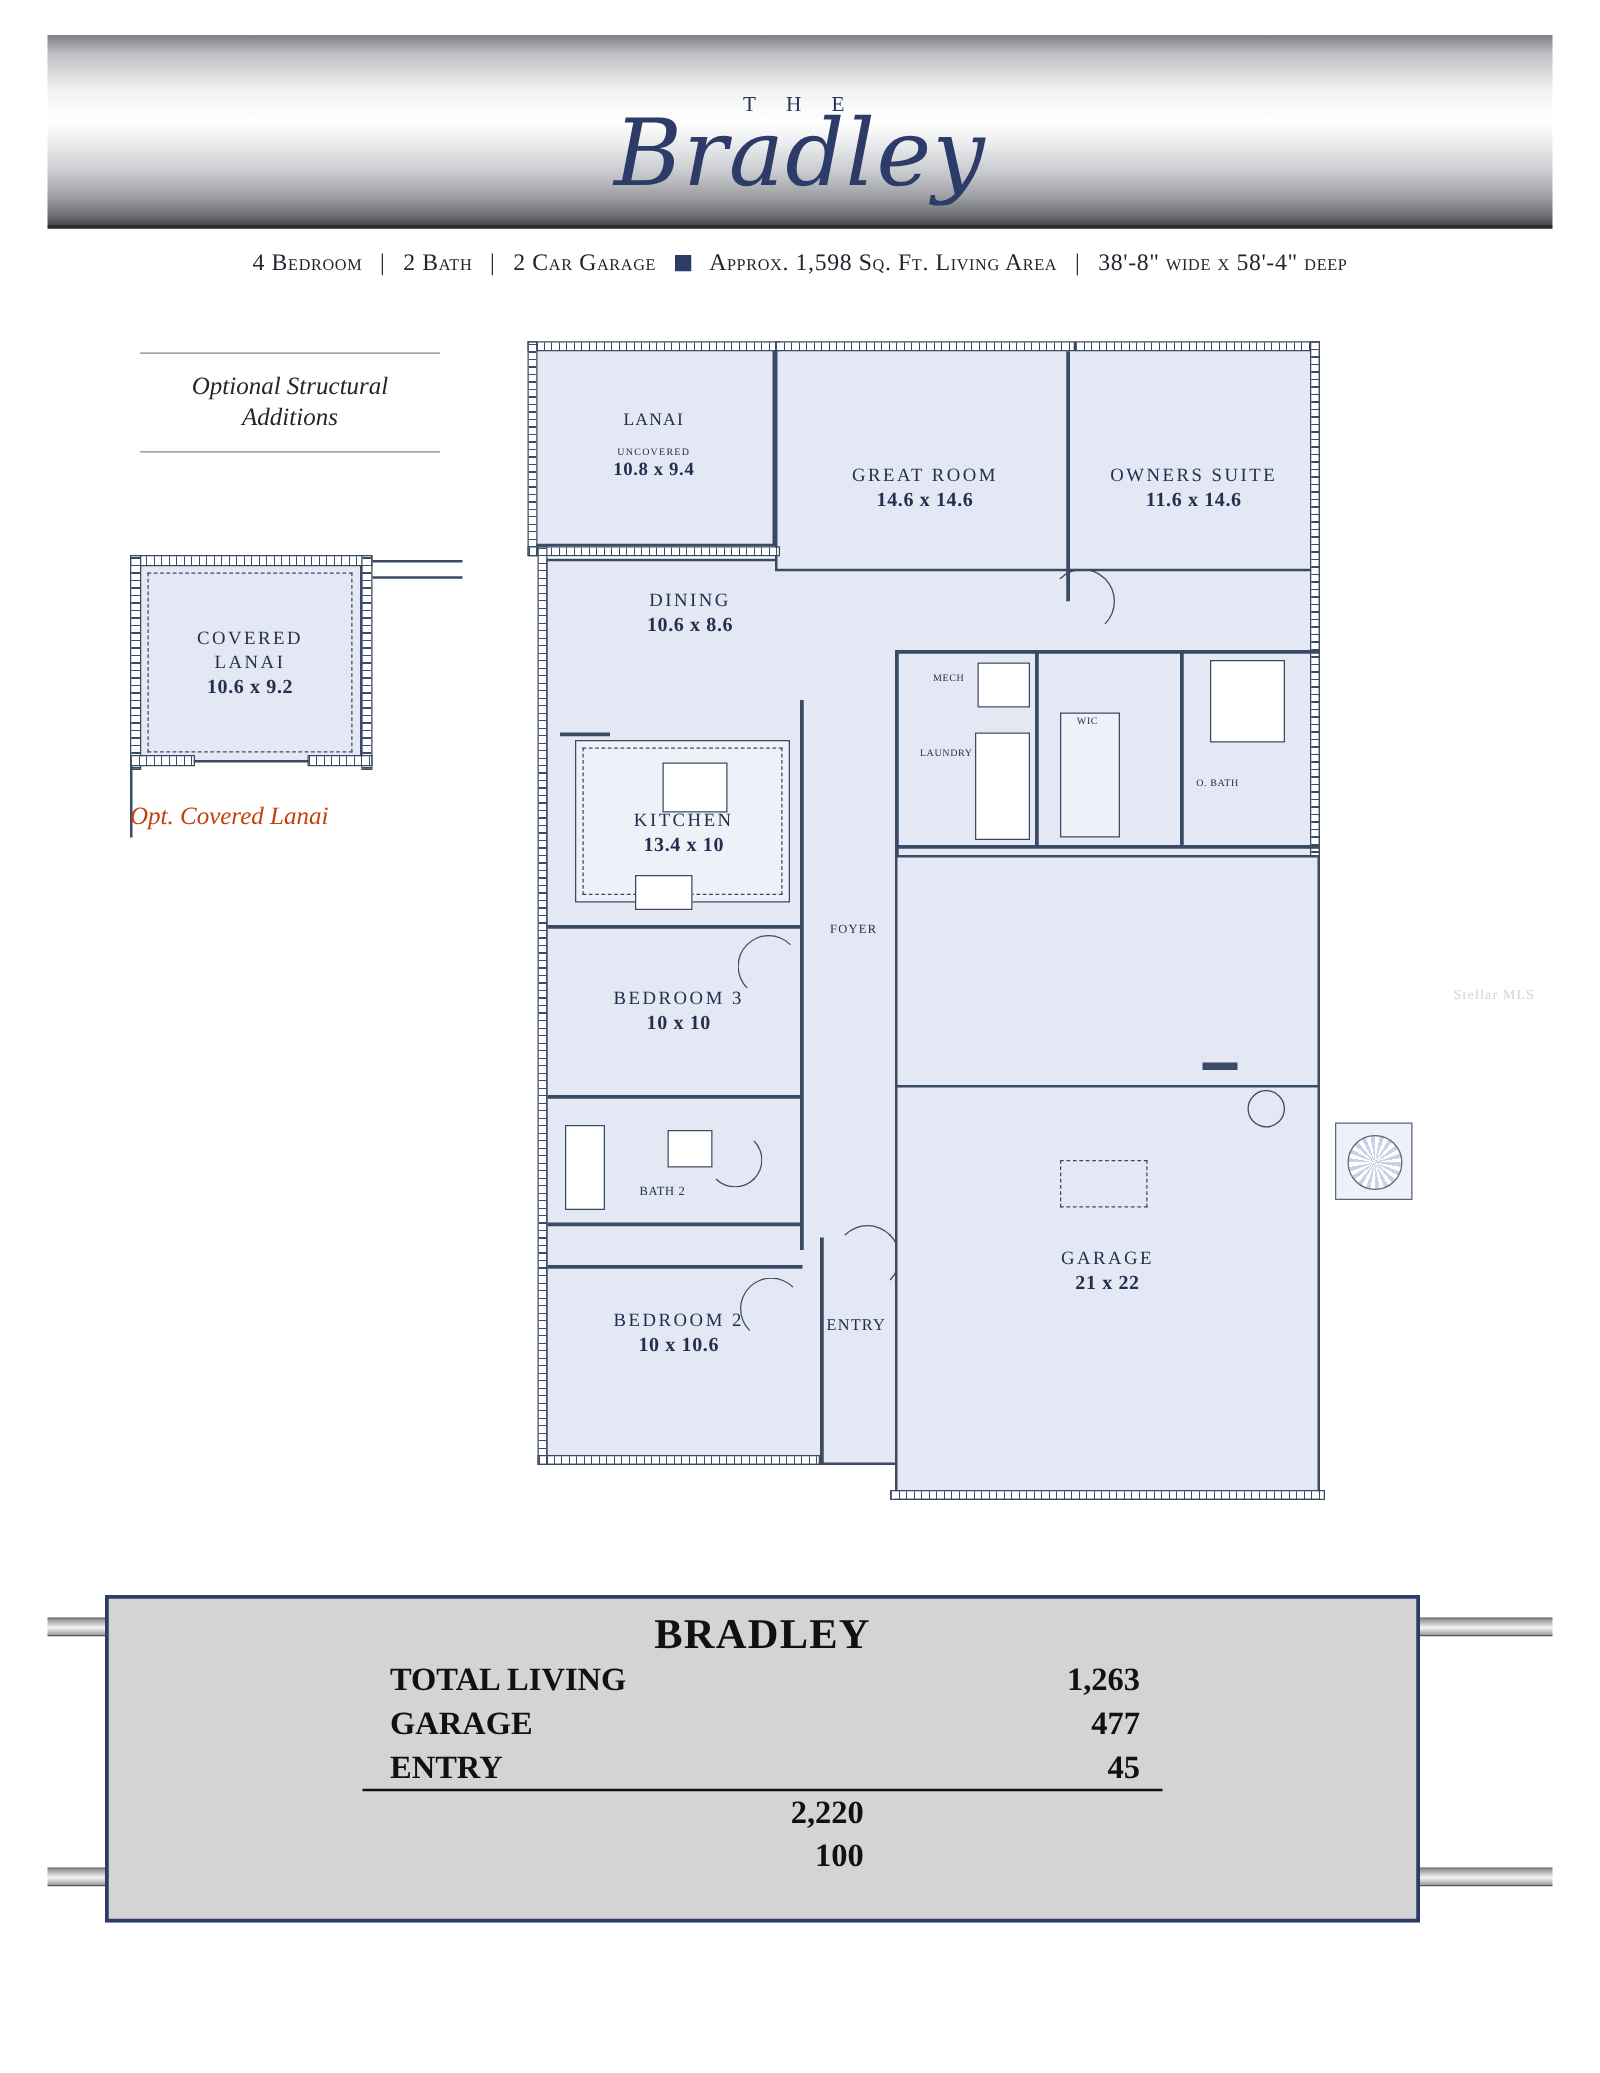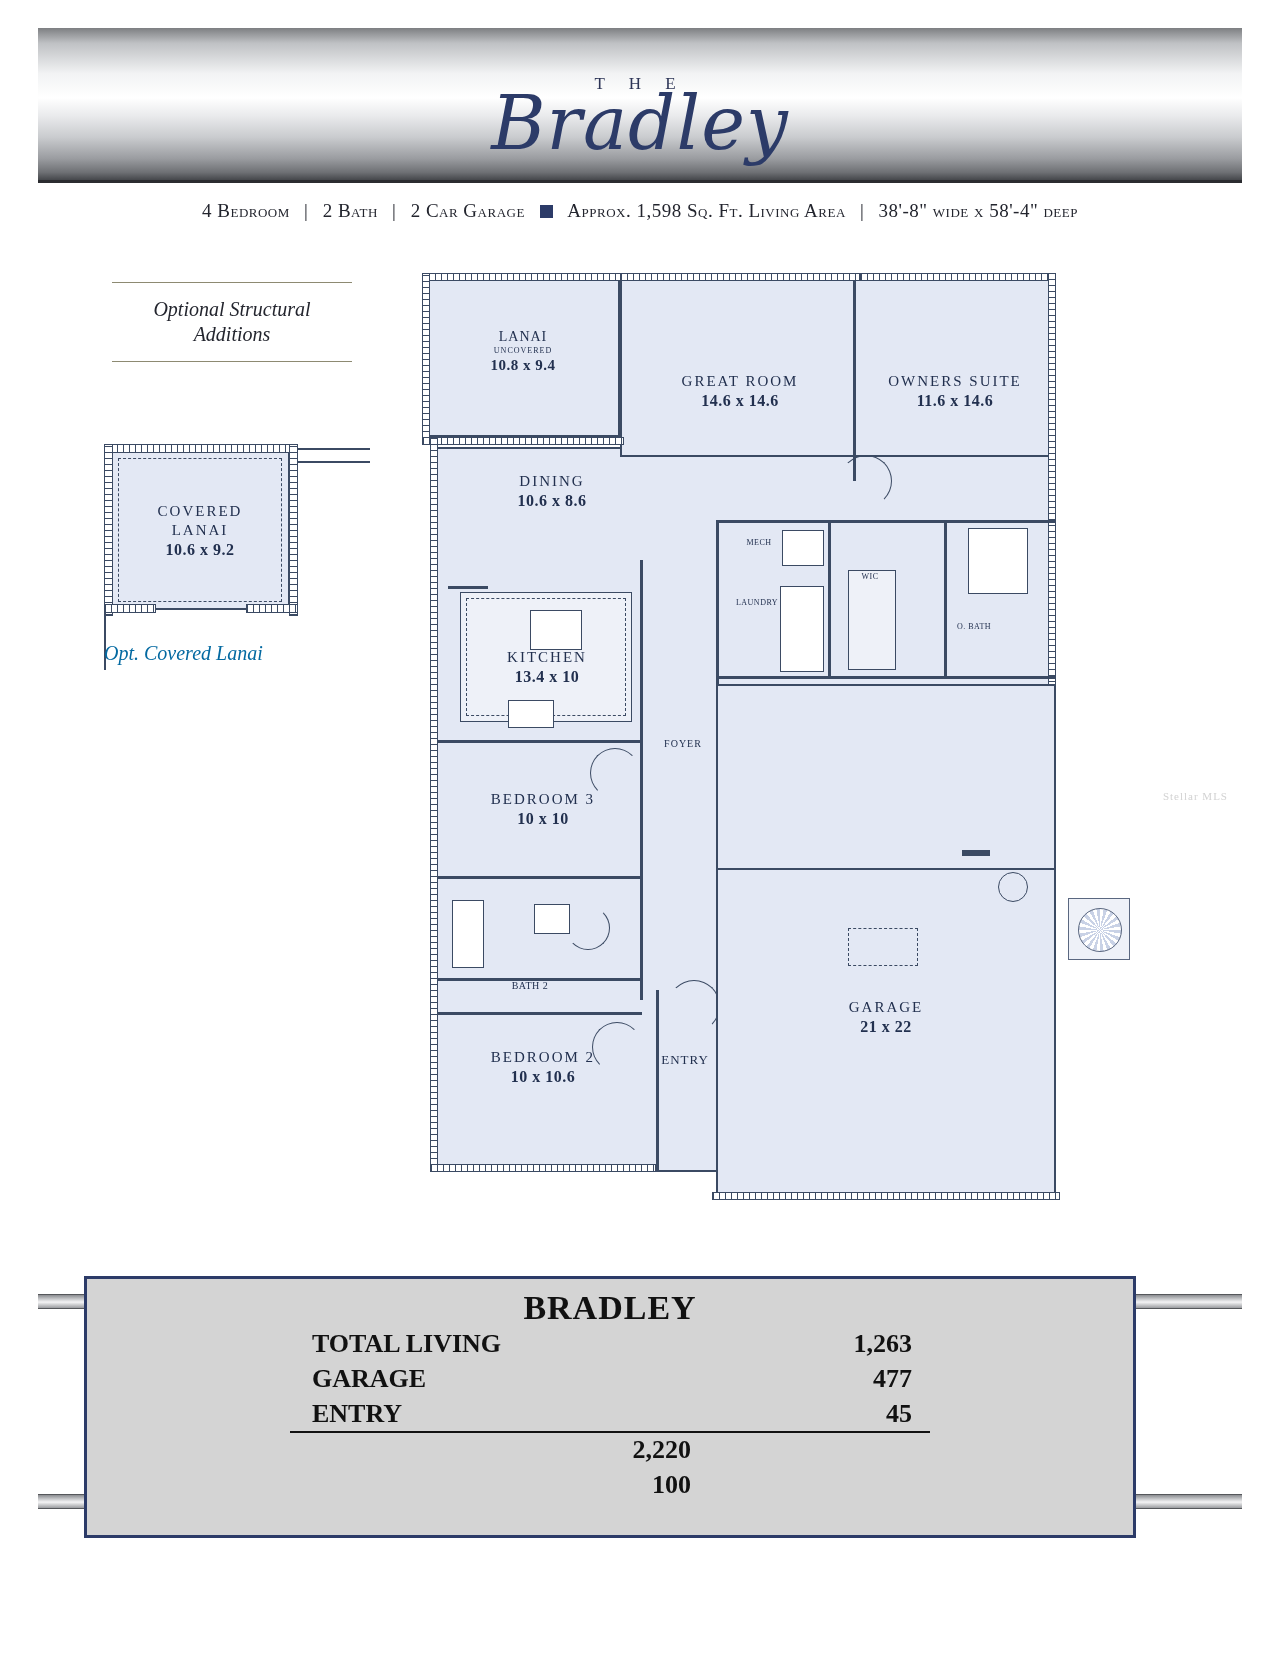--- a/index.html
+++ b/index.html
@@ -93,21 +93,21 @@
     line-height: 1.25;
     color: #23252e;
   }
   .opt-caption {
     position: absolute;
     left: 104px;
     top: 642px;
     width: 270px;
     font-style: italic;
     font-size: 20px;
-    color: #0369a1;
+    color: #c2410c;
   }
 
   
   .fp {
     position: absolute;
     left: 0; top: 0;
   }
   .room {
     position: absolute;
     background: #e3e8f4;
@@ -297,21 +297,21 @@
 
   <div class="room" style="left:436px; top:447px; width:620px; height:725px;"></div>
   <div class="room" style="left:620px; top:277px; width:436px; height:180px;"></div>
 
   <div class="room" style="left:426px; top:277px; width:194px; height:160px;"></div>
   <div class="hatch" style="left:422px; top:273px; width:202px; height:8px;"></div>
   <div class="hatch v" style="left:422px; top:273px; width:8px; height:172px;"></div>
   <div class="hatch" style="left:422px; top:437px; width:202px; height:8px;"></div>
   <div class="lbl small" style="left:426px; top:328px; width:194px;">
     <span class="name" style="font-size:14px;">LANAI</span>
-    <span style="font-size:8px; letter-spacing:1px; display:block;">UNCOVERED</span>
+    <span style="font-size:8px; letter-spacing:1px; display:block;margin-top:11px;">UNCOVERED</span>
     <span class="dim" style="font-size:15px;">10.8 x 9.4</span>
   </div>
 
   <div class="hatch" style="left:620px; top:273px; width:240px; height:8px;"></div>
   <div class="hatch" style="left:860px; top:273px; width:196px; height:8px;"></div>
   <div class="hatch v" style="left:1048px; top:273px; width:8px; height:920px;"></div>
   <div class="hatch v" style="left:430px; top:437px; width:8px; height:735px;"></div>
   <div class="hatch" style="left:430px; top:1164px; width:226px; height:8px;"></div>
 
   <div class="lbl" style="left:640px; top:372px; width:200px;">
@@ -382,21 +382,21 @@
   <div class="door-arc" style="left:590px; top:748px; width:50px; height:50px; border-color:#3b4a63; border-right-color:transparent; border-bottom-color:transparent;"></div>
   <div class="lbl" style="left:448px; top:790px; width:190px;">
     <span class="name">BEDROOM 3</span>
     <span class="dim">10 x 10</span>
   </div>
 
   <div class="wall" style="left:438px; top:978px; width:204px; height:3px;"></div>
   <div class="room thin" style="left:452px; top:900px; width:32px; height:68px; background:#ffffff;"></div>
   <div class="room thin" style="left:534px; top:904px; width:36px; height:30px; background:#ffffff;"></div>
   <div class="lbl tiny" style="left:500px; top:948px; width:60px;">
-    <span class="name" style="font-size:10px;margin-top:32px;">BATH 2</span>
+    <span class="name" style="font-size:10px;">BATH 2</span>
   </div>
   <div class="door-arc" style="left:566px; top:906px; width:44px; height:44px; border-color:#3b4a63; border-left-color:transparent; border-top-color:transparent;"></div>
 
   <div class="wall" style="left:438px; top:1012px; width:204px; height:3px;"></div>
   <div class="door-arc" style="left:592px; top:1022px; width:50px; height:50px; border-color:#3b4a63; border-right-color:transparent; border-bottom-color:transparent;"></div>
   <div class="lbl" style="left:448px; top:1048px; width:190px;">
     <span class="name">BEDROOM 2</span>
     <span class="dim">10 x 10.6</span>
   </div>
 

